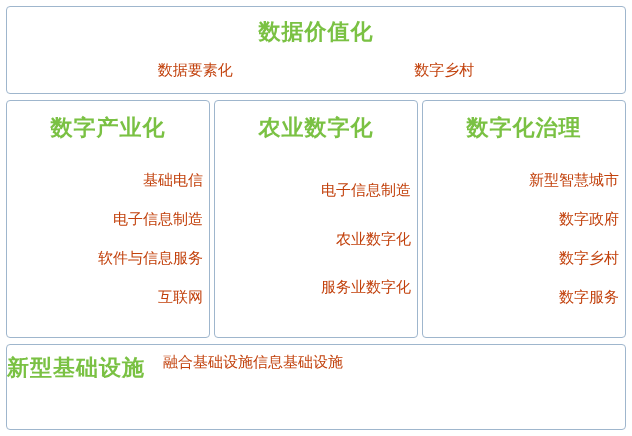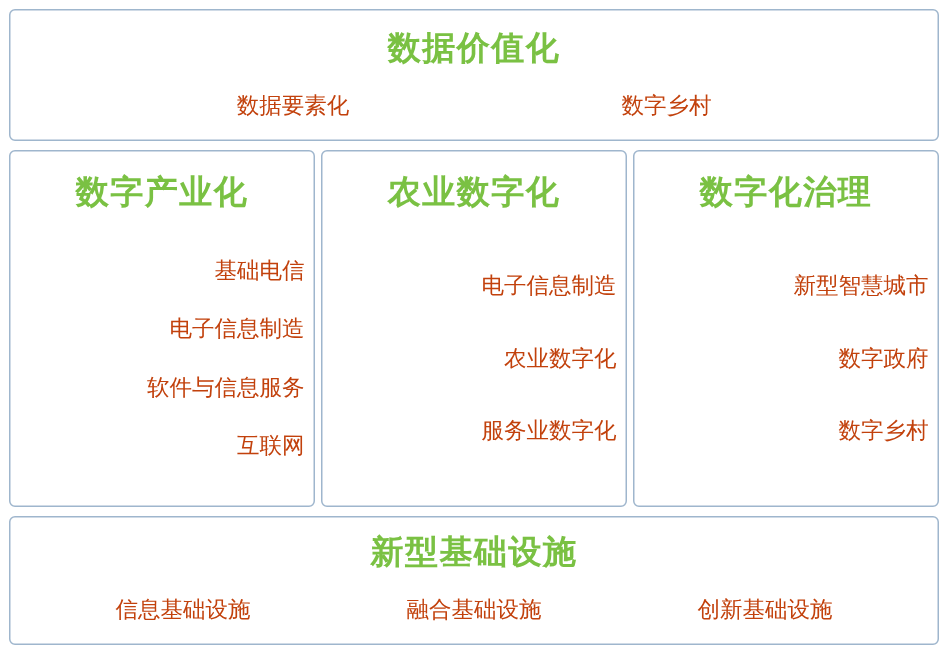--- a/index.html
+++ b/index.html
@@ -81,21 +81,21 @@
     display: flex;
     flex-direction: column;
     justify-content: space-evenly;
   }
 
   
   .band-bottom {
     height: 86px;
     padding: 8px 0 0 0;
     display: flex;
-    flex-direction: column;
+    flex-direction: row;
   }
   .band-bottom .panel-title {
     margin-bottom: 14px;
   }
   .band-bottom .row {
     display: flex;
     justify-content: space-around;
     padding: 0 18px;
   }
 </style>
@@ -132,27 +132,27 @@
         <div class="panel-item">服务业数字化</div>
       </div>
     </div>
 
     <div class="panel col">
       <div class="panel-title">数字化治理</div>
       <div class="items">
         <div class="panel-item">新型智慧城市</div>
         <div class="panel-item">数字政府</div>
         <div class="panel-item">数字乡村</div>
+        <div class="panel-item">数字服务</div>
       </div>
     </div>
 
   </div>
 
   <div class="panel band-bottom">
     <div class="panel-title">新型基础设施</div>
     <div class="row">
+      <div class="panel-item">融合基础设施</div>
       <div class="panel-item">信息基础设施</div>
-      <div class="panel-item">融合基础设施</div>
-      <div class="panel-item">创新基础设施</div>
     </div>
   </div>
 
 </div>
 
 </body></html>

